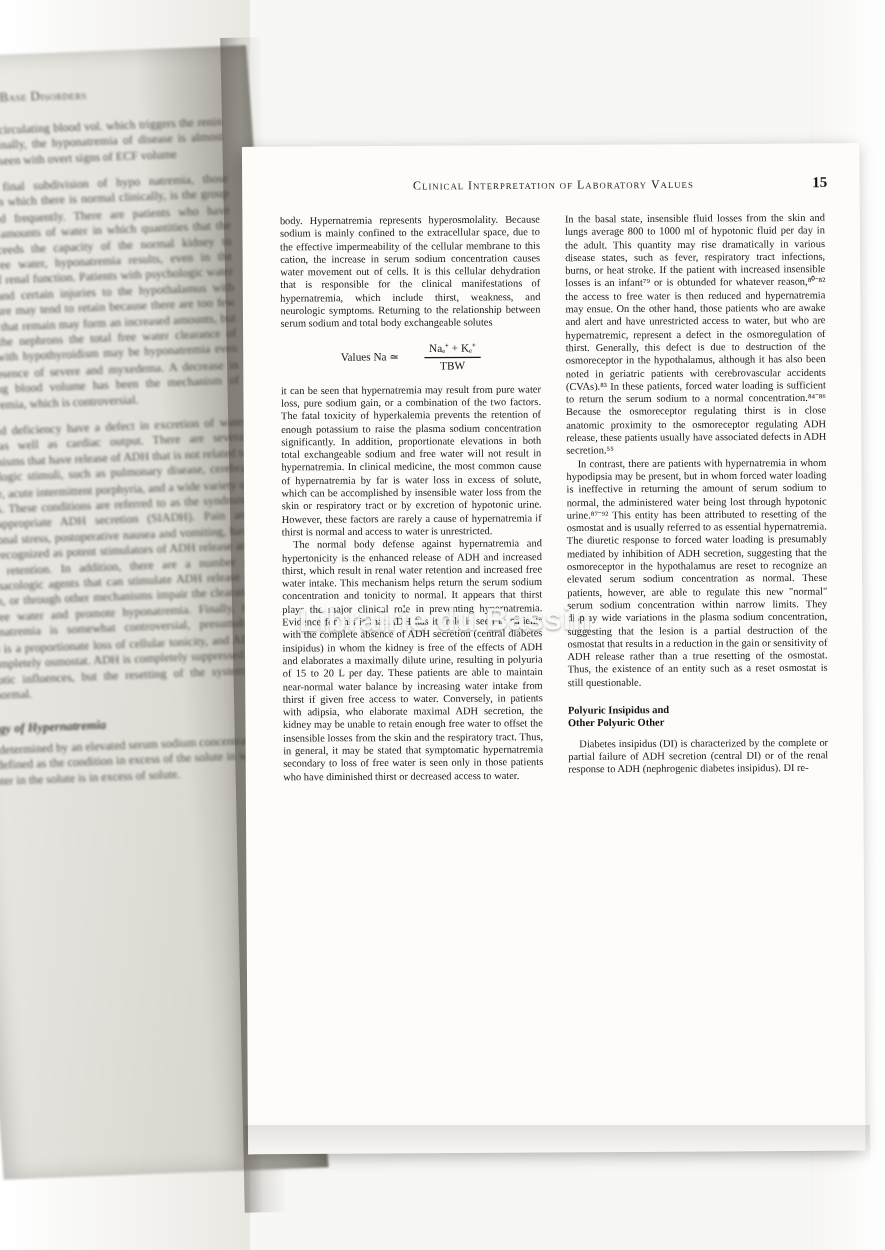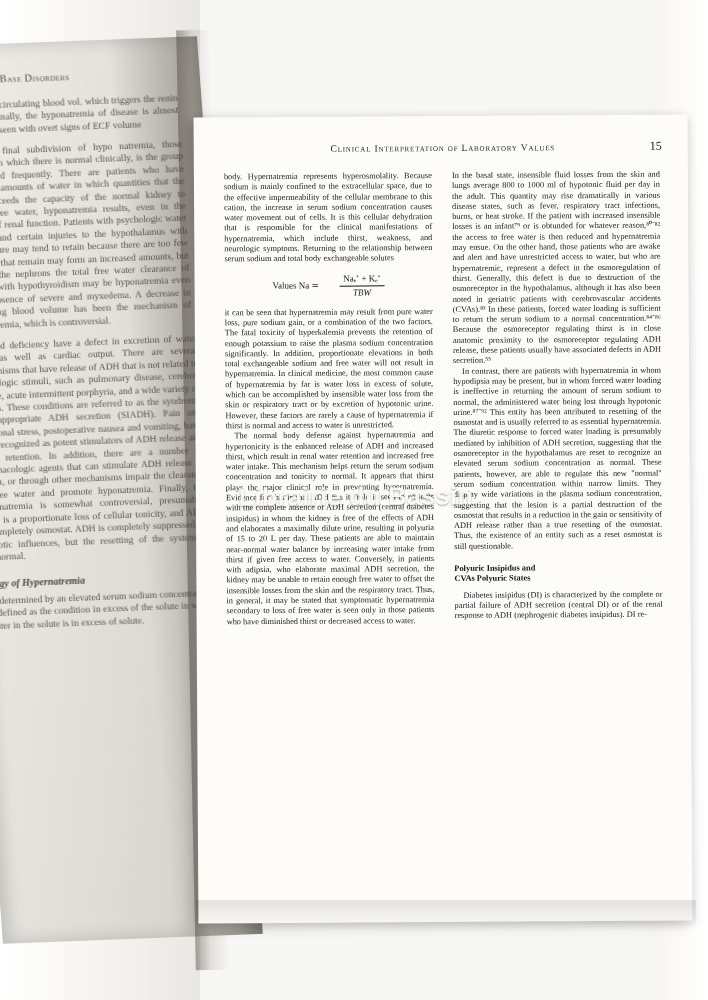--- a/index.html
+++ b/index.html
@@ -103,21 +103,21 @@
     font-variant:small-caps;
     font-size:9.6px;
     letter-spacing:.8px;
     color:#1d1d1d;
     flex:1;
     text-align:center;
     padding-left:26px;
   }
   .rp-pageno{
     font-size:12px;
-    font-weight:normal;
+    font-weight:bold;
     color:#111;
     width:26px;
     text-align:right;
   }
   .cols{
     display:flex;
     gap:20px;
   }
   .col{
     width:208px;
@@ -147,21 +147,20 @@
     margin-left:18px;
   }
   .frac .num{
     display:block;
     border-bottom:1px solid #15151a;
     padding:0 4px 1px 4px;
   }
   .frac .den{
     display:block;
     padding:1px 4px 0 4px;
-    font-style:italic;
   }
   .sec-head{
     margin:12px 0 6px 0;
     font-size:8.4px;
     font-weight:bold;
     line-height:10.4px;
     color:#111;
   }
   
   .watermark{
@@ -230,21 +229,21 @@
           <p>it can be seen that hypernatremia may result from pure water loss, pure sodium gain, or a combination of the two factors. The fatal toxicity of hyperkalemia prevents the retention of enough potassium to raise the plasma sodium concentration significantly. In addition, proportionate elevations in both total exchangeable sodium and free water will not result in hypernatremia. In clinical medicine, the most common cause of hypernatremia by far is water loss in excess of solute, which can be accomplished by insensible water loss from the skin or respiratory tract or by excretion of hypotonic urine. However, these factors are rarely a cause of hypernatremia if thirst is normal and access to water is unrestricted.</p>
           <p class="indent">The normal body defense against hypernatremia and hypertonicity is the enhanced release of ADH and increased thirst, which result in renal water retention and increased free water intake. This mechanism helps return the serum sodium concentration and tonicity to normal. It appears that thirst plays the major clinical role in preventing hypernatremia. Evidence for this is that ADH has its role is seen in patients with the complete absence of ADH secretion (central diabetes insipidus) in whom the kidney is free of the effects of ADH and elaborates a maximally dilute urine, resulting in polyuria of 15 to 20 L per day. These patients are able to maintain near-normal water balance by increasing water intake from thirst if given free access to water. Conversely, in patients with adipsia, who elaborate maximal ADH secretion, the kidney may be unable to retain enough free water to offset the insensible losses from the skin and the respiratory tract. Thus, in general, it may be stated that symptomatic hypernatremia secondary to loss of free water is seen only in those patients who have diminished thirst or decreased access to water.</p>
         </div>
 
         <div class="col">
           <p>In the basal state, insensible fluid losses from the skin and lungs average 800 to 1000 ml of hypotonic fluid per day in the adult. This quantity may rise dramatically in various disease states, such as fever, respiratory tract infections, burns, or heat stroke. If the patient with increased insensible losses is an infant⁷⁹ or is obtunded for whatever reason,⁸⁰⁻⁸² the access to free water is then reduced and hypernatremia may ensue. On the other hand, those patients who are awake and alert and have unrestricted access to water, but who are hypernatremic, represent a defect in the osmoregulation of thirst. Generally, this defect is due to destruction of the osmoreceptor in the hypothalamus, although it has also been noted in geriatric patients with cerebrovascular accidents (CVAs).⁸³ In these patients, forced water loading is sufficient to return the serum sodium to a normal concentration.⁸⁴⁻⁸⁶ Because the osmoreceptor regulating thirst is in close anatomic proximity to the osmoreceptor regulating ADH release, these patients usually have associated defects in ADH secretion.⁵⁵</p>
           <p class="indent">In contrast, there are patients with hypernatremia in whom hypodipsia may be present, but in whom forced water loading is ineffective in returning the amount of serum sodium to normal, the administered water being lost through hypotonic urine.⁸⁷⁻⁹² This entity has been attributed to resetting of the osmostat and is usually referred to as essential hypernatremia. The diuretic response to forced water loading is presumably mediated by inhibition of ADH secretion, suggesting that the osmoreceptor in the hypothalamus are reset to recognize an elevated serum sodium concentration as normal. These patients, however, are able to regulate this new "normal" serum sodium concentration within narrow limits. They display wide variations in the plasma sodium concentration, suggesting that the lesion is a partial destruction of the osmostat that results in a reduction in the gain or sensitivity of ADH release rather than a true resetting of the osmostat. Thus, the existence of an entity such as a reset osmostat is still questionable.</p>
 
           <div class="sec-head">
             <span>Polyuric Insipidus and</span><br>
-            <span>CVAs Polyuric States</span>
+            <span>Other Polyuric Other</span>
           </div>
 
           <p class="indent">Diabetes insipidus (DI) is characterized by the complete or partial failure of ADH secretion (central DI) or of the renal response to ADH (nephrogenic diabetes insipidus). DI re-</p>
         </div>
 
       </div>
     </div>
   </div>
 
   <div class="watermark">Librairie du Bassin</div>

